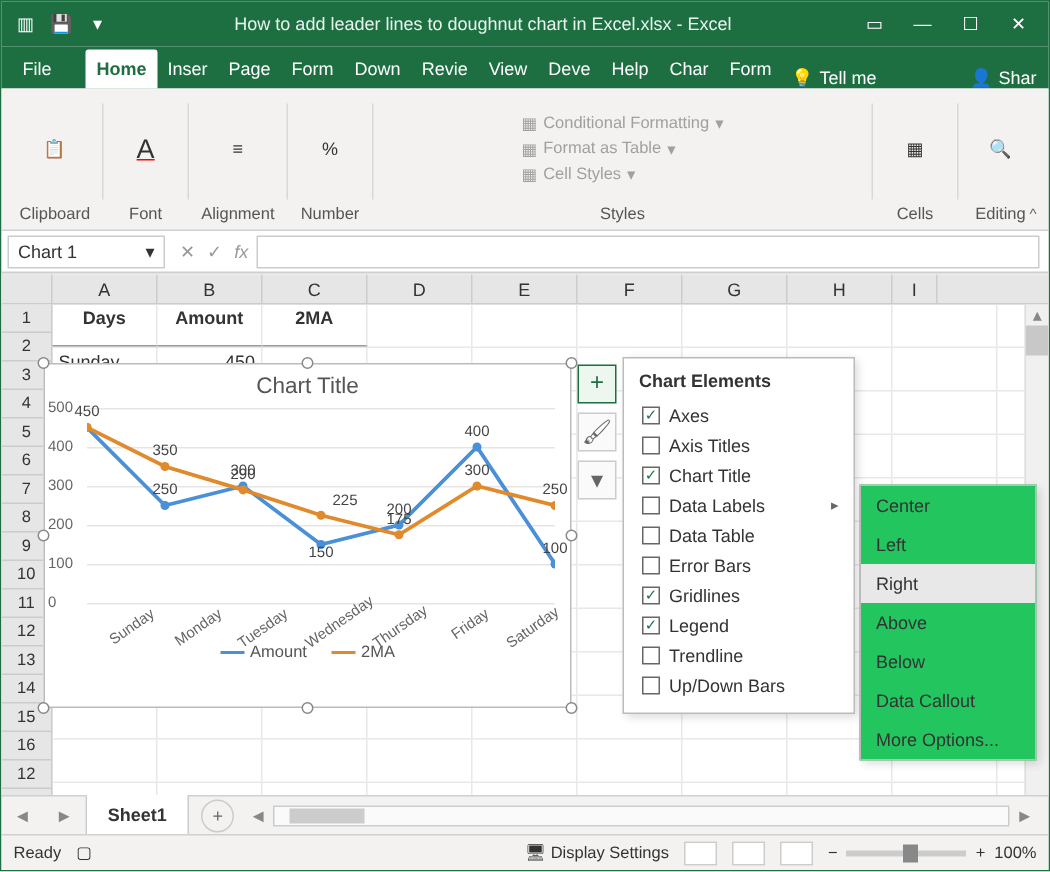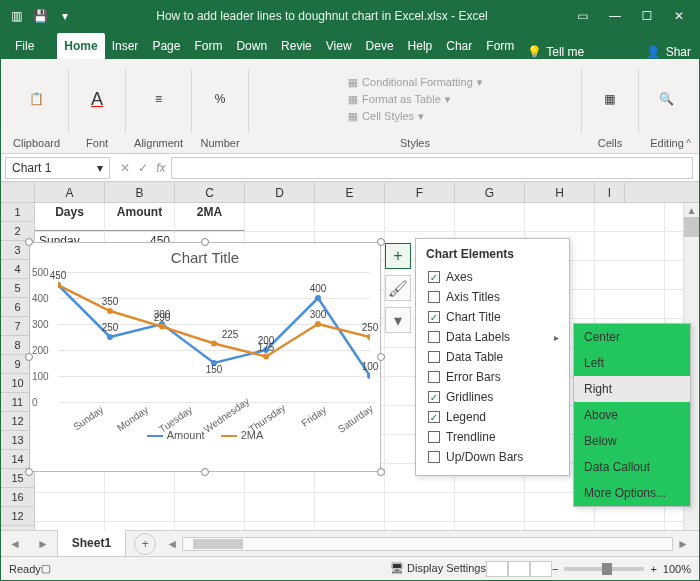--- a/index.html
+++ b/index.html
@@ -78,21 +78,21 @@
   .smi{font-size:12px;padding:6px 10px;}
   .smi.hover{background:#e8e8e8;}
   
   .sheettabs{height:26px;border-top:1px solid #d0d0d0;display:flex;align-items:center;background:#f3f2f1;font-size:12px;}
   .navarr{padding:0 8px;color:#888;}
   .tab{padding:20px 14px;border:1px solid #ccc;border-bottom:2px solid #1d6f42;background:#fff;font-weight:600;}
   .addtab{width:22px;height:22px;border:1px solid #ccc;border-radius:50%;margin-left:8px;display:flex;align-items:center;justify-content:center;color:#666;}
   .hscroll{flex:1;margin:0 6px;display:flex;align-items:center;}
   .hscroll .tray{flex:1;height:14px;border:1px solid #ccc;background:#fafafa;position:relative;}
   .hscroll .thumb{position:absolute;left:10px;width:50px;top:1px;bottom:1px;background:#ccc;}
-  .statusbar{height:24px;border-top:1px solid #d0d0d0;display:flex;align-items:center;background:#f3f2f1;font-size:11px;padding:0 8px;}
+  .statusbar{height:24px;border-top:1px solid #d0d0d0;display:flex;align-items:center;background:#f3f2f1;font-size:11px;padding:0 8px;gap:10px;}
   .statusbar .spacer{flex:1;}
   .viewbtn{width:22px;height:16px;border:1px solid #ccc;background:#fff;}
   .zoom{display:flex;align-items:center;gap:6px;}
   .slider{width:80px;height:4px;background:#ccc;position:relative;}
   .slider .knob{position:absolute;left:38px;top:-4px;width:10px;height:12px;background:#888;}
   svg{display:block;}
 </style>
 </head>
 <body>
 

